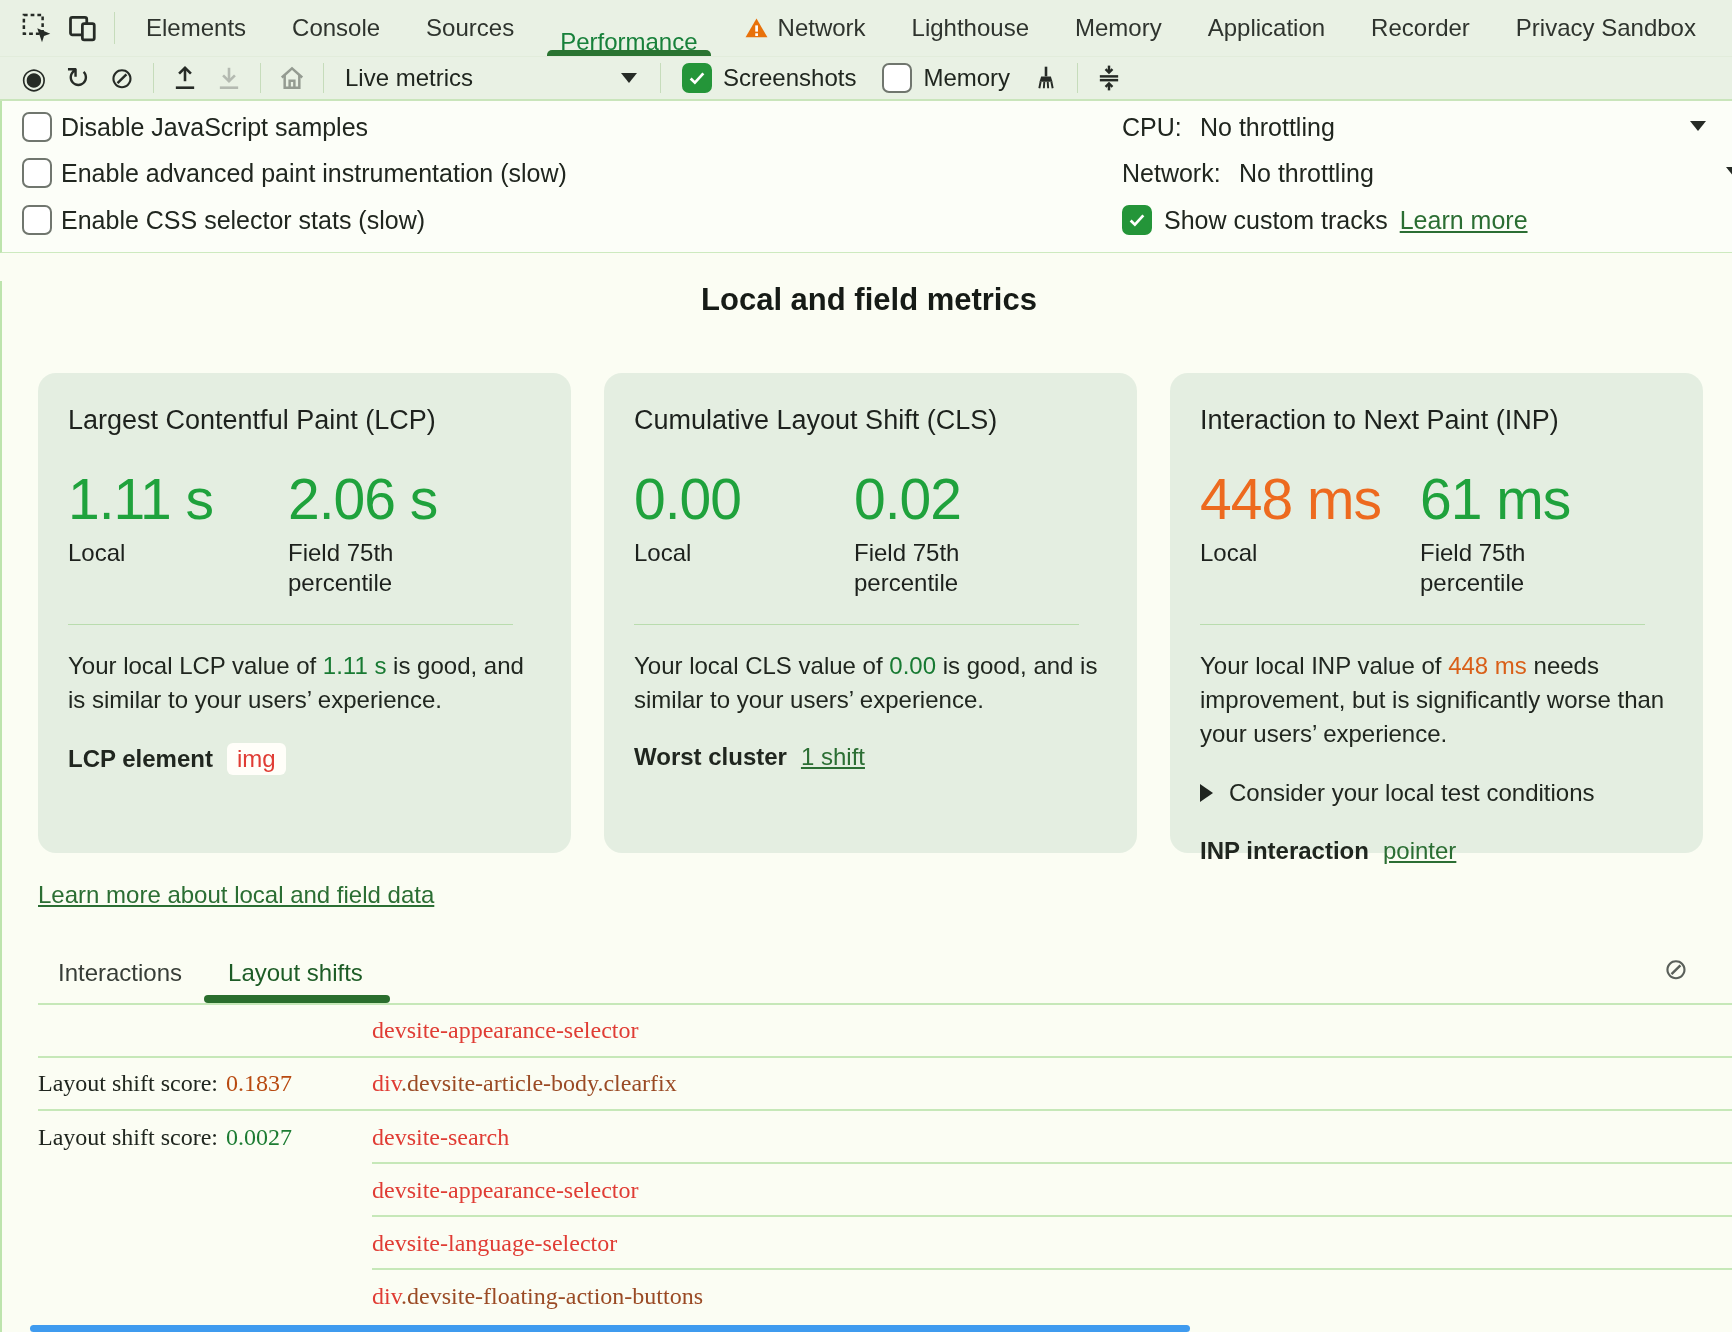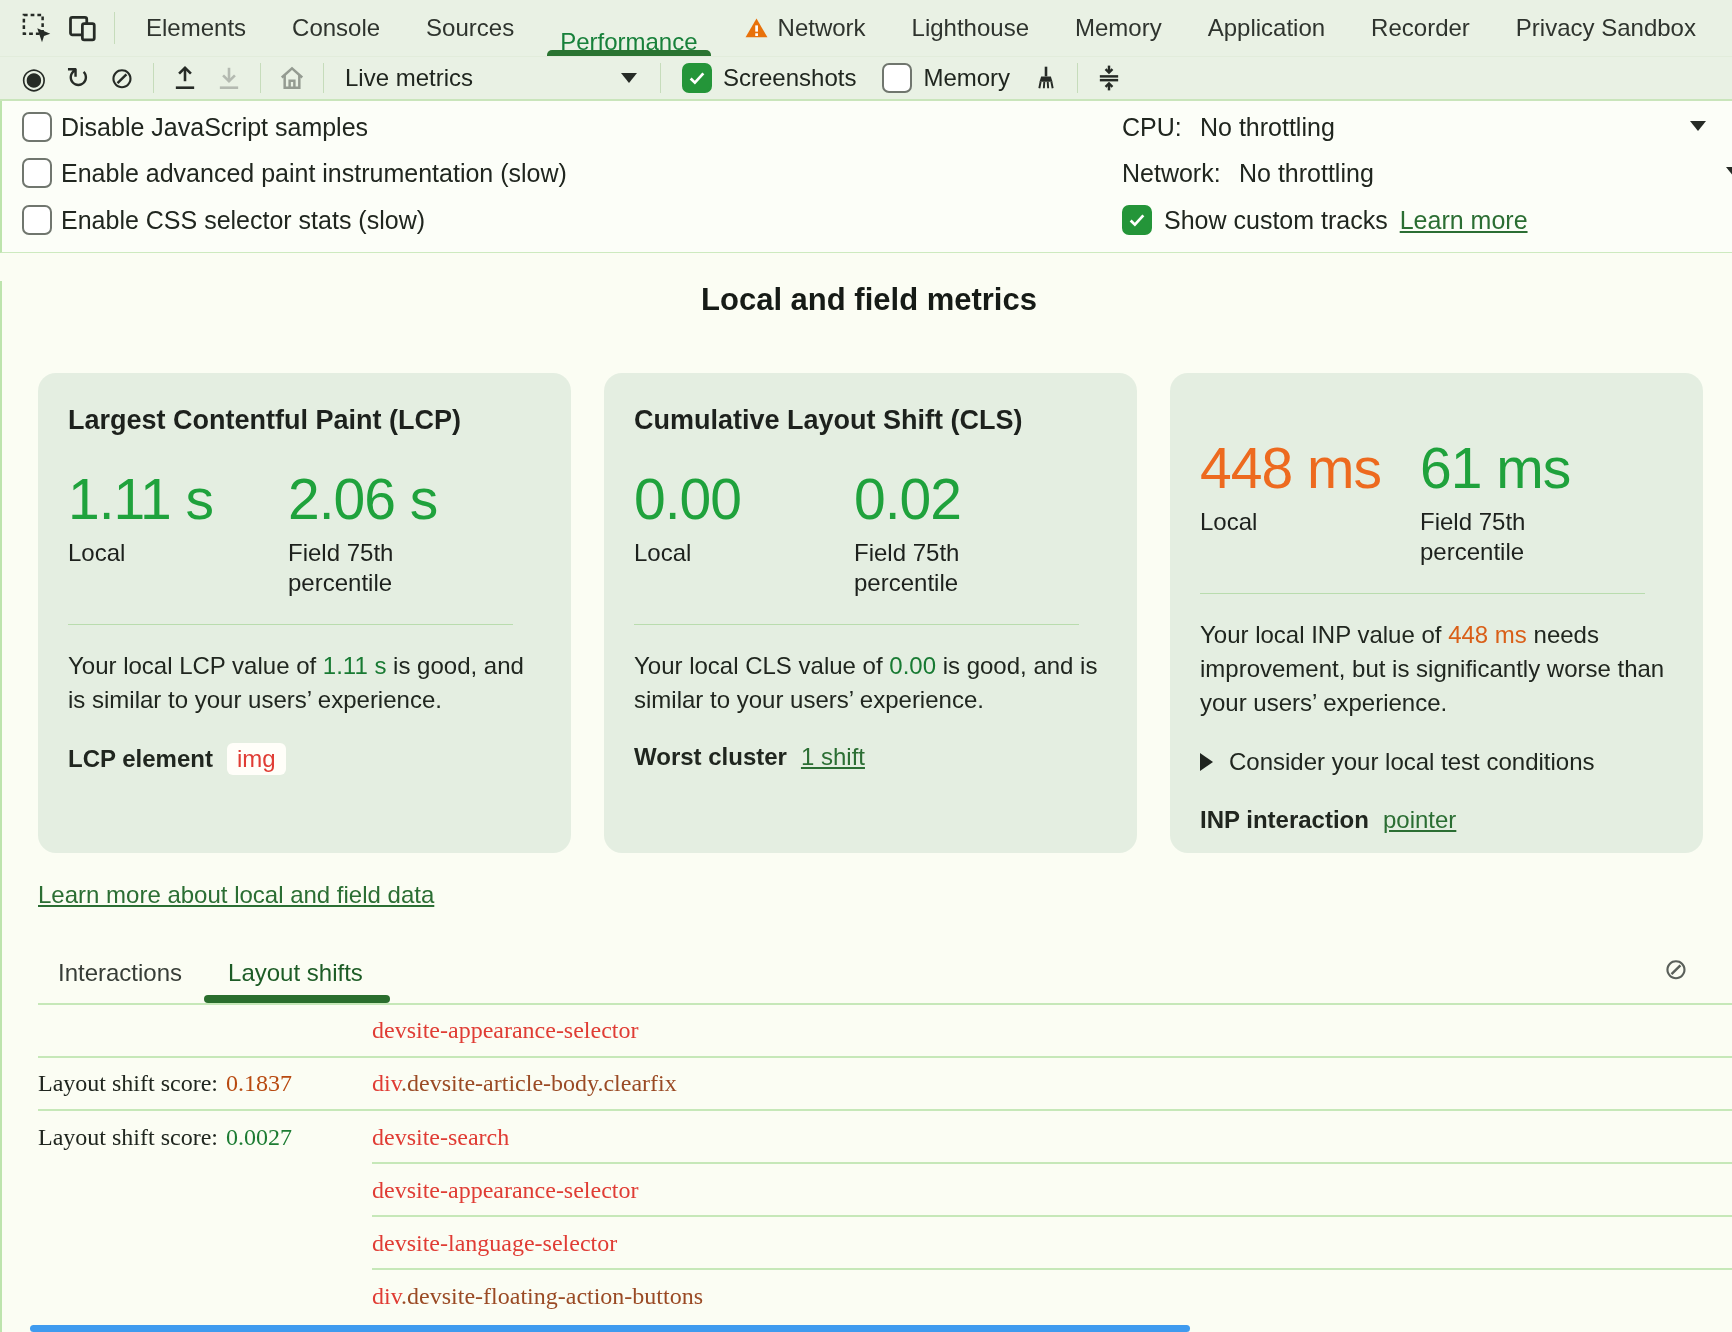--- a/index.html
+++ b/index.html
@@ -57,21 +57,21 @@
   .custom-tracks { position:absolute; left:1120px; display:flex; align-items:center; gap:12px; height:36px; }
   .link-green { color:#2b6e33; text-decoration:underline; cursor:pointer; }
   
   .main { position:relative; height:1079px; padding:0 32px 0 36px; border-left:2px solid #bde4ad; background:#fbfdf3; }
   .h-metrics { margin-top:28px; font-size:31px; font-weight:700; color:#161b16; line-height:38px;text-align:center; }
   .cards { display:flex; gap:33px; margin-top:54px; }
   .card {
     width:533px; height:480px; background:#e4eee1; border-radius:18px; padding:32px 30px 0 30px;
     flex:0 0 auto;
   }
-  .card h3 { font-size:27px; font-weight:700; color:#1d211d; }
+  .card h3 { font-size:27px; font-weight:400; color:#1d211d; }
   .vals { display:flex; margin-top:32px; }
   .vcol { width:220px; flex:0 0 auto; }
   .vbig { font-size:57px; letter-spacing:-1px; color:#1fa23c; line-height:62px; white-space:nowrap; }
   .vbig.orange { color:#ed6a1f; }
   .vlabel { margin-top:8px; font-size:24px; color:#1d211d; line-height:30px; max-width:160px; }
   .card .divider { margin-top:26px; height:1px; background:#b9dcae; width:445px; }
   .card .desc { margin-top:24px; font-size:24px; line-height:34px; color:#20261f; }
   .desc .dv-good { color:#187a33; }
   .desc .dv-warn { color:#d95f18; }
   .cfooter { margin-top:26px; display:flex; align-items:center; gap:14px; font-size:24px; }
@@ -320,20 +320,21 @@
         </div>
         <div class="divider"></div>
         <p class="desc"><span>Your local CLS value of </span><span class="dv-good">0.00</span><span> is good, and is similar to your users’ experience.</span></p>
         <div class="cfooter">
           <span class="blabel">Worst cluster</span>
           <a class="link-green">1 shift</a>
         </div>
       </div>
 
       <div class="card">
+        <h3>Interaction to Next Paint (INP)</h3>
         <div class="vals">
           <div class="vcol">
             <div class="vbig orange">448 ms</div>
             <div class="vlabel">Local</div>
           </div>
           <div class="vcol">
             <div class="vbig">61 ms</div>
             <div class="vlabel">Field 75th percentile</div>
           </div>
         </div>

